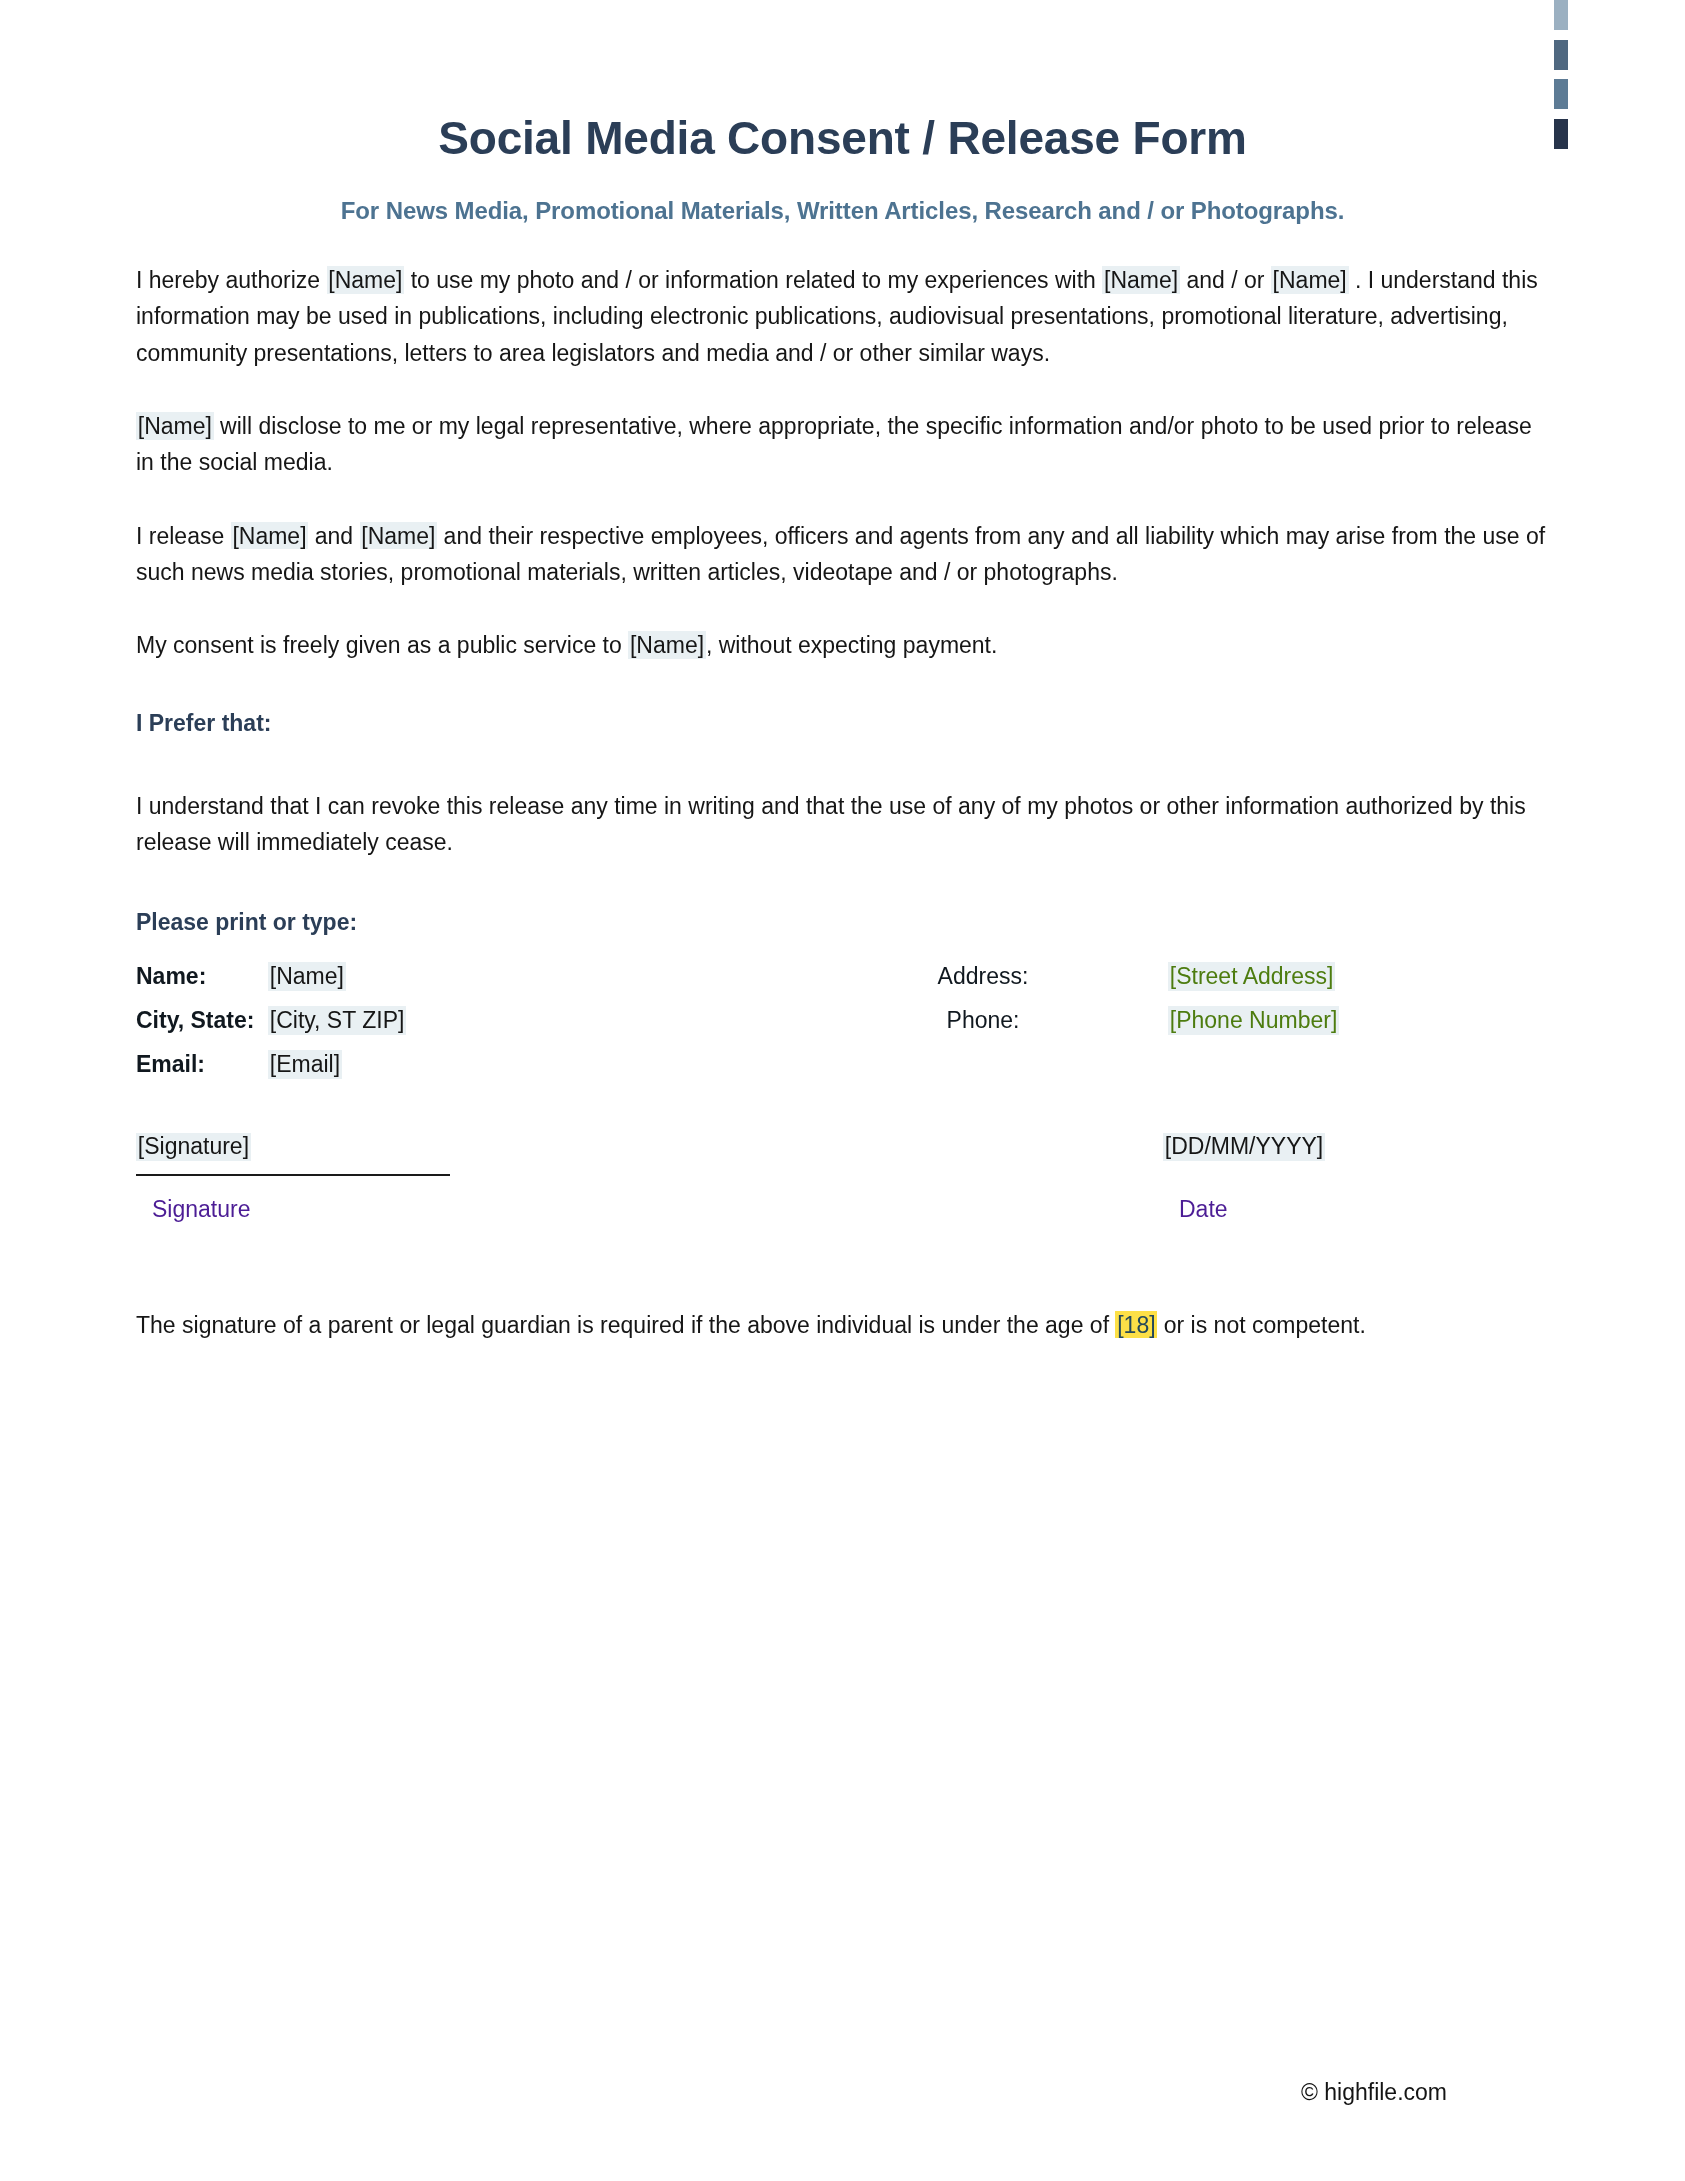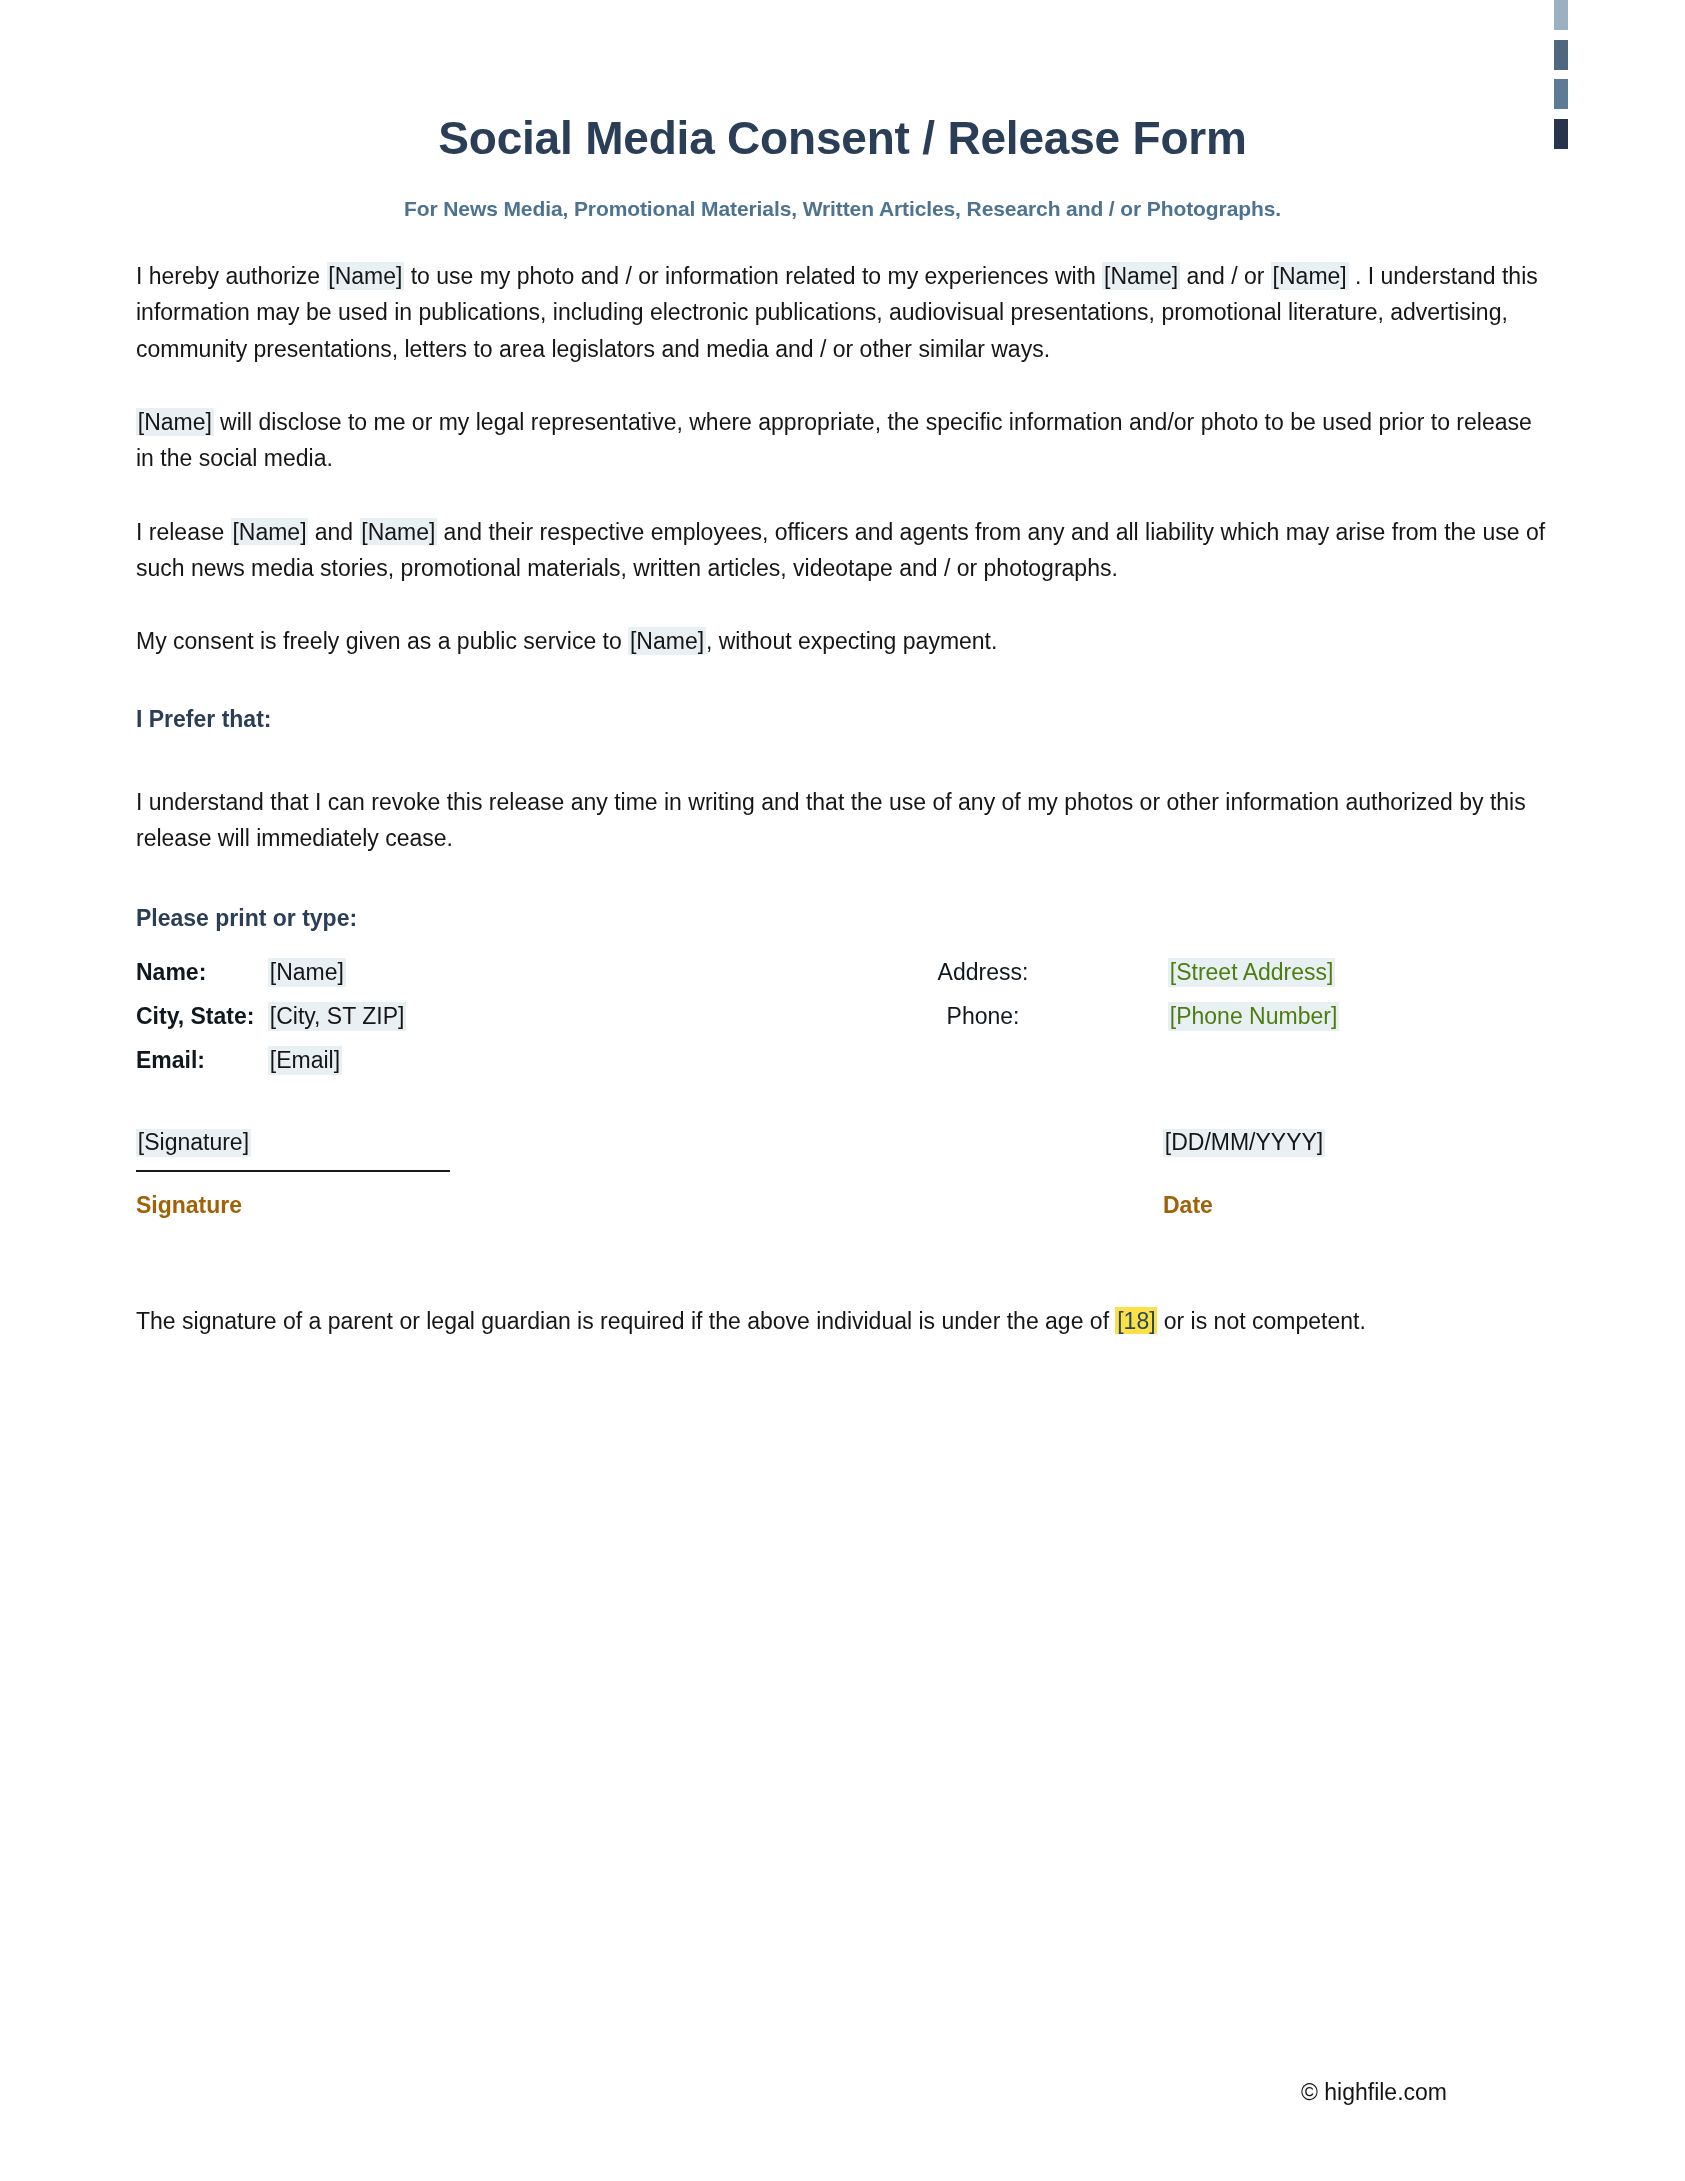--- a/index.html
+++ b/index.html
@@ -47,21 +47,21 @@
     font-size: 46px;
     line-height: 1.15;
     font-weight: bold;
     color: #2b3e57;
     letter-spacing: -0.2px;
   }
   .doc-subtitle {
     margin: 0;
     padding-top: 32px;
     text-align: center;
-    font-size: 21px;
+    font-size: 24px;
     font-weight: bold;
     color: #4d7391;
     letter-spacing: -0.1px;
   }
 
   p.body-para {
     margin: 0;
     padding-top: 37px;
     font-size: 23px;
     line-height: 1.58;
@@ -195,22 +195,23 @@
     display: inline-block;
   }
   .sig-rule {
     margin-top: 12.3px;
     width: 314px;
     border-bottom: 2.6px solid #1a1a1a;
   }
   .sig-caption {
     margin-top: 20px;
     font-size: 23px;
-    font-weight: bold;
-    color: #a16207;
+    font-weight: normal;
+    color: #4c1d95;
+    margin-left: 16px;
   }
   .sig-right .sig-caption { margin-top: 35px; }
 
   .closing-para {
     margin: 0;
     padding-top: 42px;
     font-size: 23px;
     line-height: 1.58;
     color: #161616;
   }

